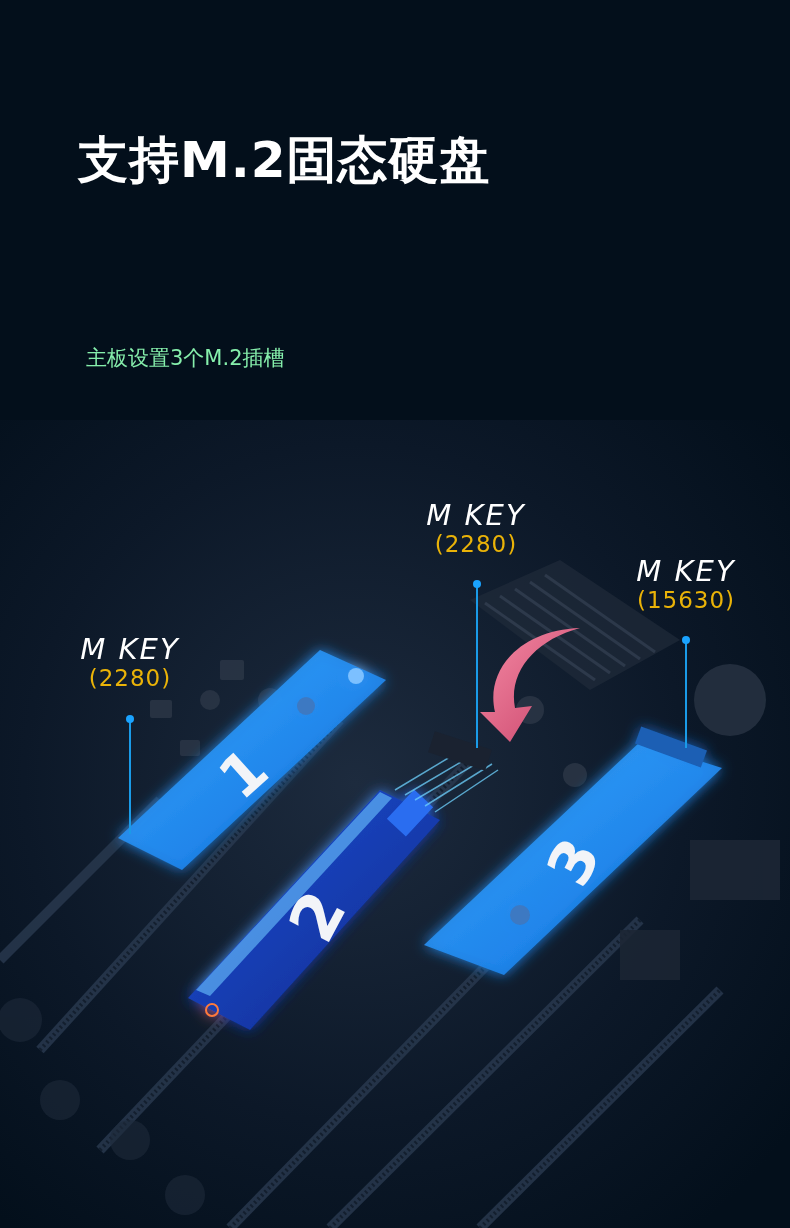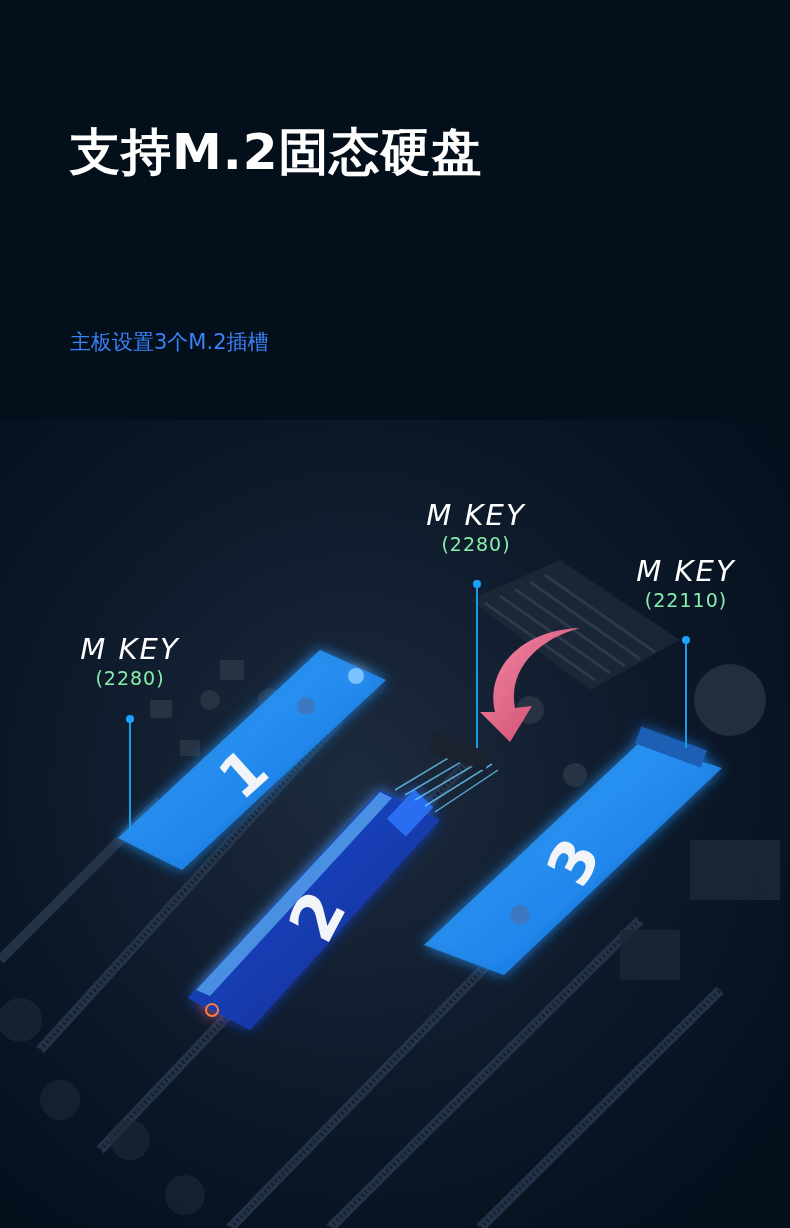--- a/index.html
+++ b/index.html
@@ -1,24 +1,24 @@
 <!DOCTYPE html>
 <html><head>
 <meta charset="utf-8">
 <style>
   html, body { margin: 0; padding: 0; }
   body { width: 790px; height: 1228px; background: #030f1b; overflow: hidden; position: relative;
          font-family: "DejaVu Sans", "Liberation Sans", sans-serif; color: #fff; }
-  .headline { position: absolute; left: 70px; top: 118px; font-size: 50px; font-weight: bold; line-height: 68px; letter-spacing: 1px; margin: 0; }
+  .headline { position: absolute; left: 70px; top: 118px; font-size: 50px; font-weight: bold; line-height: 68px; letter-spacing: 1px; margin: 8px; }
   .headline span { display: block; }
-  .subtitle { position: absolute; left: 70px; top: 328px; font-size: 21px; color: #3b82f6; margin: 0; }
+  .subtitle { position: absolute; left: 70px; top: 328px; font-size: 21px; color: #86efac; margin: 16px; }
   .scene { position: absolute; left: 0; top: 420px; width: 790px; height: 808px; }
   .label { position: absolute; text-align: center; color: #fff; }
   .label .key { font-size: 29px; letter-spacing: 2px; line-height: 34px; font-style: italic; }
-  .label .size { font-size: 19px; letter-spacing: 1px; line-height: 24px; color: #86efac; }
+  .label .size { font-size: 23px; letter-spacing: 1px; line-height: 24px; color: #eab308; }
 </style>
 </head>
 <body>
 
 <h1 class="headline">
   <span>支持M.2固态硬盘</span>
 </h1>
 <p class="subtitle">主板设置3个M.2插槽</p>
 
 <div class="scene">
@@ -148,15 +148,15 @@
   <div class="label" style="left:62px; top:212px; width:136px;">
     <div class="key">M KEY</div>
     <div class="size">(2280)</div>
   </div>
   <div class="label" style="left:408px; top:78px; width:136px;">
     <div class="key">M KEY</div>
     <div class="size">(2280)</div>
   </div>
   <div class="label" style="left:618px; top:134px; width:136px;">
     <div class="key">M KEY</div>
-    <div class="size">(22110)</div>
+    <div class="size">(15630)</div>
   </div>
 </div>
 
 </body></html>

